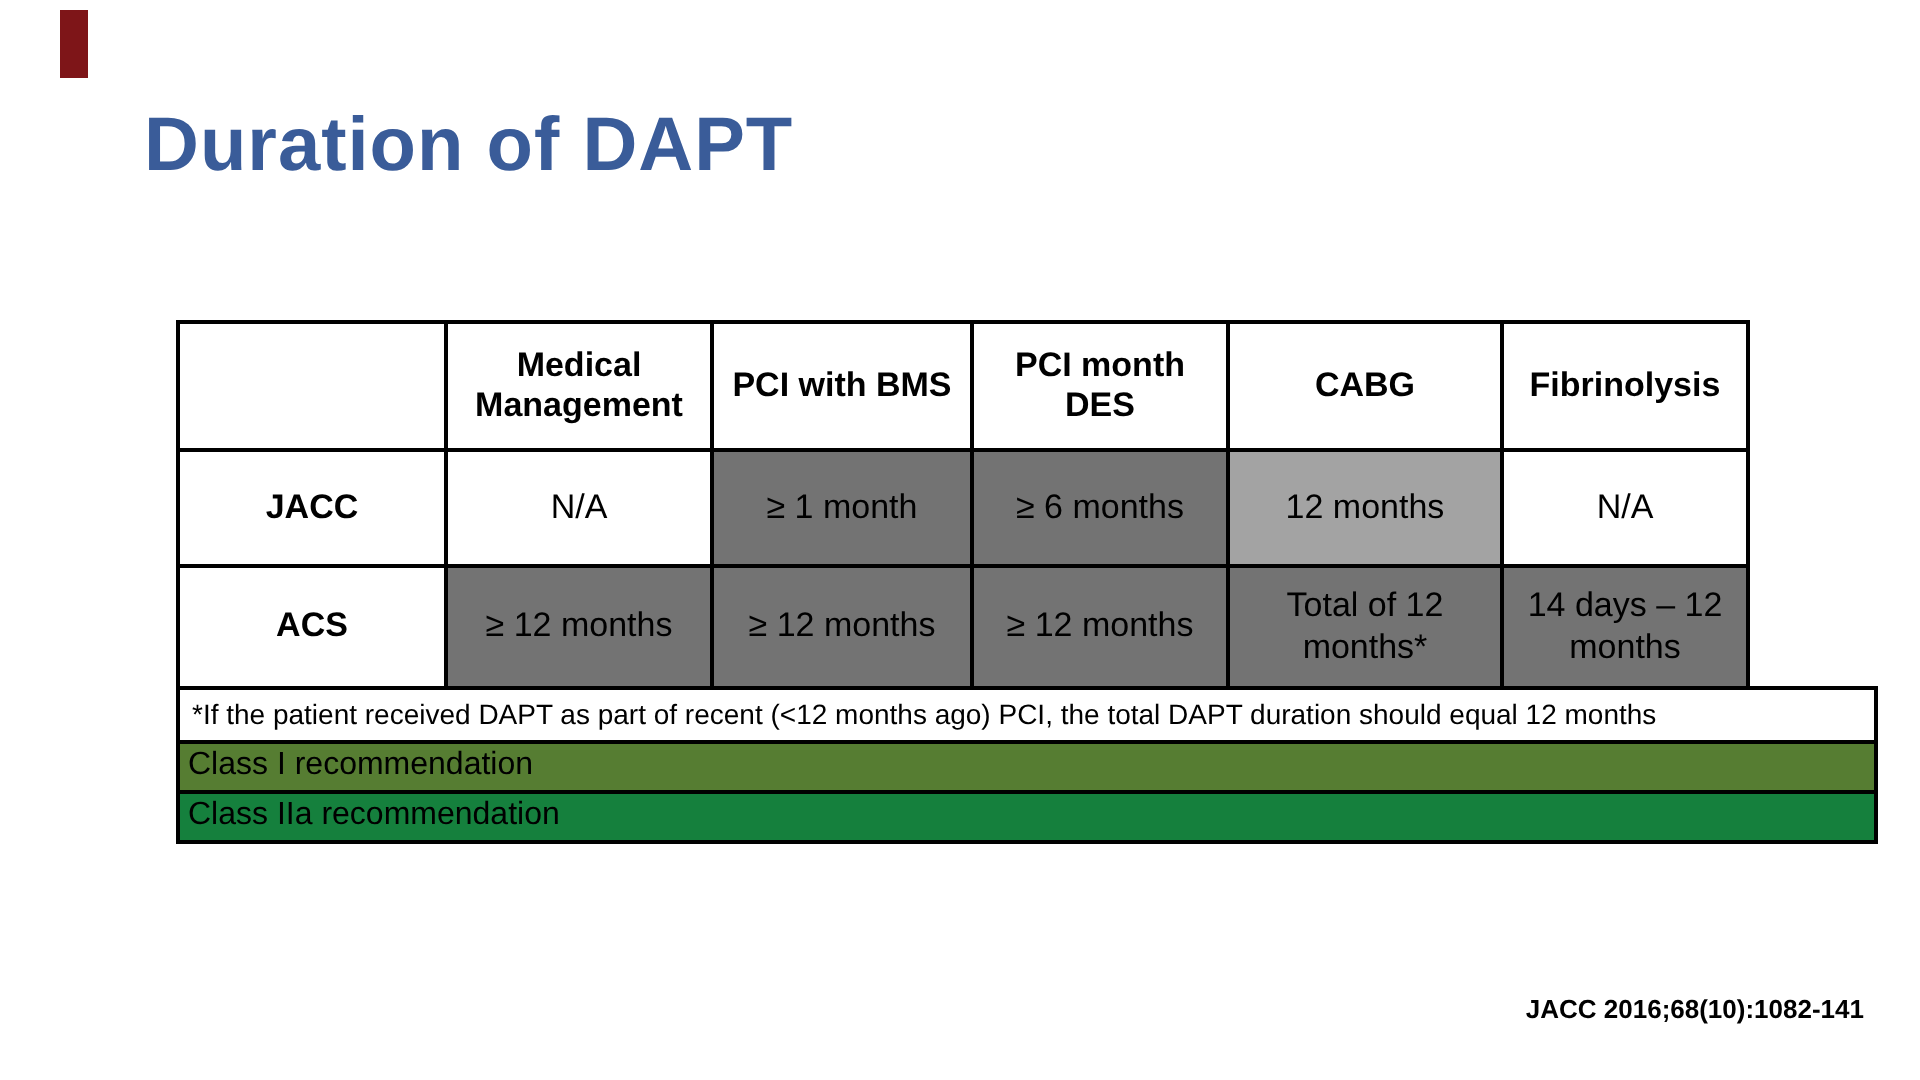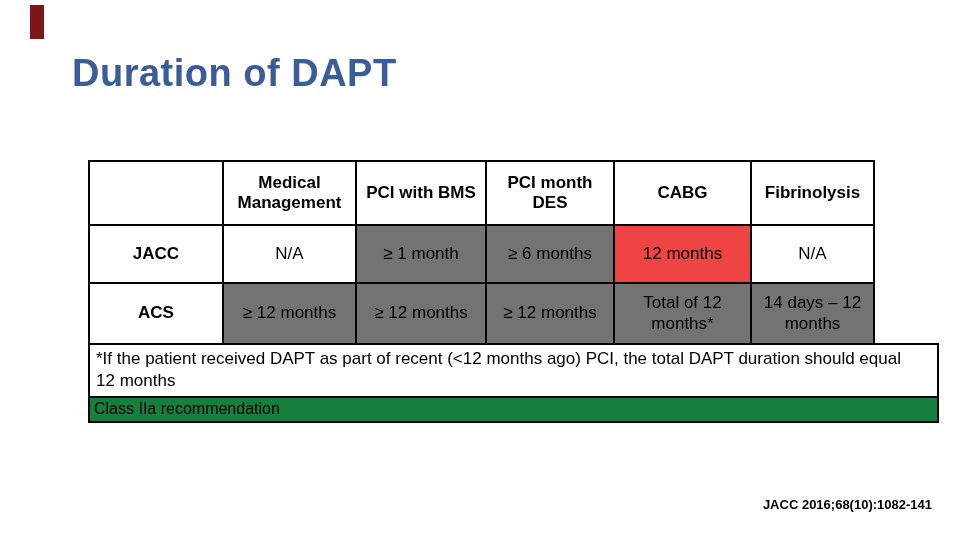--- a/index.html
+++ b/index.html
@@ -32,28 +32,28 @@
     padding:2px 4px;
     font-size:17px;line-height:1.2;
     overflow:hidden;
   }
   table.dapt th{font-weight:700;height:58px;}
   tr.r-sihd td{height:52px;}
   tr.r-acs td{height:55px;}
   td.row-label{font-weight:700;background:#ffffff;}
   .c-white{background:#ffffff;}
   .c-green{background:#737373;color:#000;}
-  .c-yellow{background:#ef4444;color:#000;margin-top:14px;}
+  .c-yellow{background:#a3a3a3;color:#000;margin-top:14px;}
 
   .footnote-box{
     margin-top:-2px;
     border:2px solid #000;
     background:#ffffff;
     padding:3px 24px 4px 6px;
-    font-size:17px;line-height:1.3;
+    font-size:14px;line-height:1.3;
     text-align:left;
   }
   .legend-bar{
     margin-top:-2px;
     border:2px solid #000;
     font-size:16px;line-height:1.25;
     padding:1px 6px 2px 4px;
     text-align:left;
   }
   .legend-green{background:#567D32;}
@@ -107,20 +107,21 @@
         <td class="c-green">≥ 12 months</td>
         <td class="c-green">≥ 12 months</td>
         <td class="c-green">Total of 12 months*</td>
         <td class="c-green">14 days – 12 months</td>
       </tr>
     </tbody>
       </table>
 
     <div class="footnote-box">*If the patient received DAPT as part of recent (&lt;12 months ago) PCI, the total DAPT duration should equal 12 months</div>
 
+    <div class="legend-bar legend-green">Class I recommendation</div>
 
     <div class="legend-bar legend-yellow">Class IIa recommendation</div>
 
   </div>
 
   <div class="citation">JACC 2016;68(10):1082-141</div>
 
 </div>
 
 </body></html>

